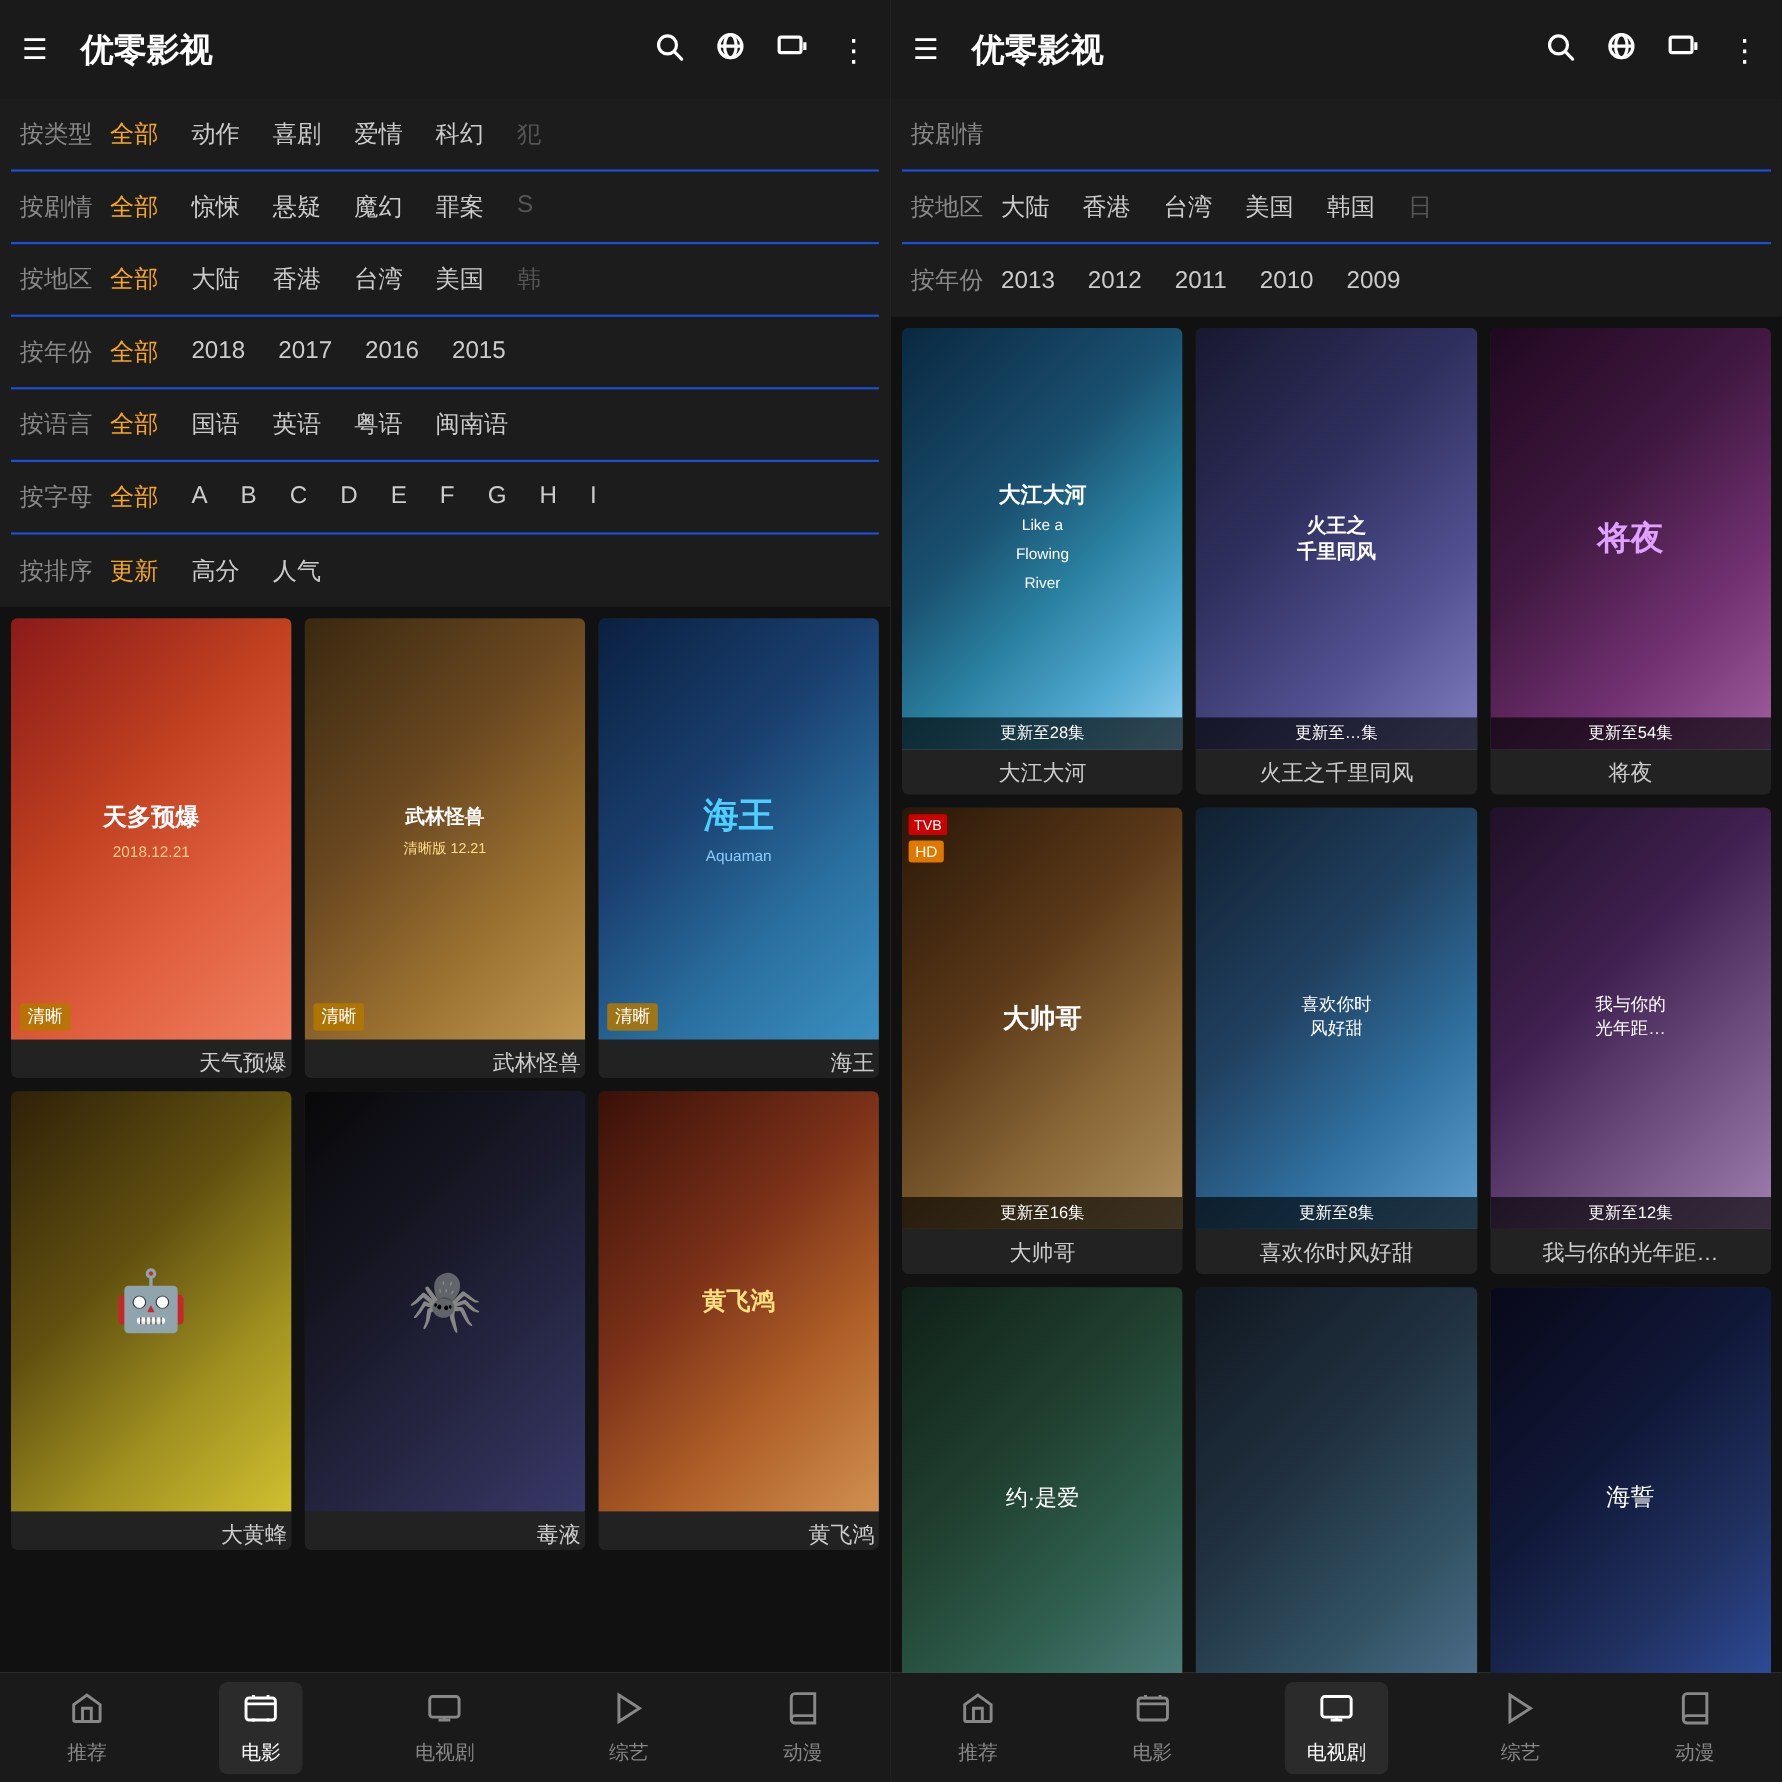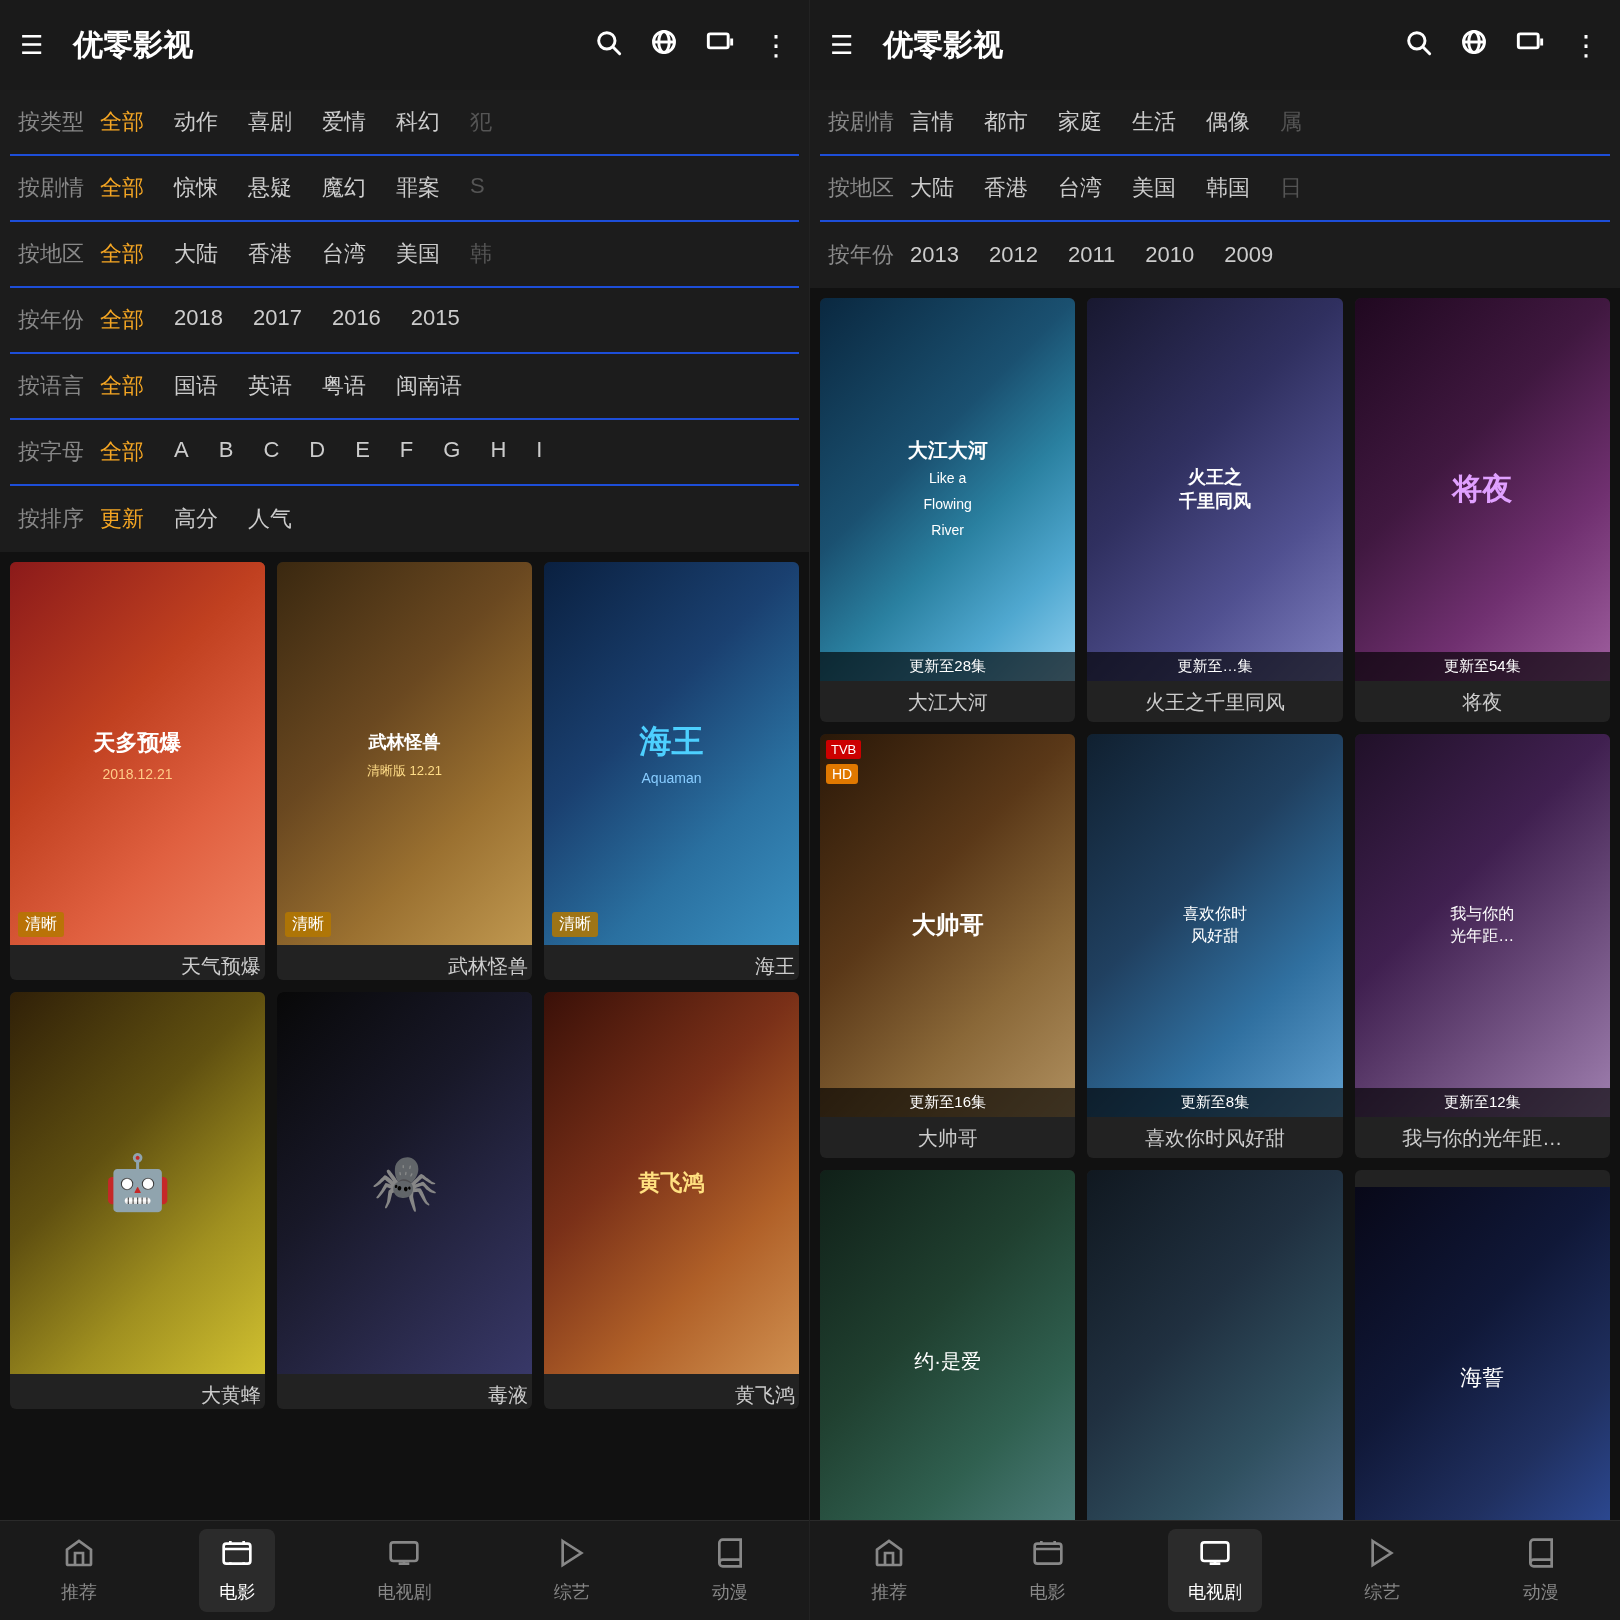--- a/index.html
+++ b/index.html
@@ -515,28 +515,20 @@
           </svg>
       </span>
       <span class="header-action-icon" style="font-size:28px; color:#fff;">⋮</span>
     </div>
   </div>
 
   <div class="tv-filter-area">
 
     <div class="filter-row">
       <span class="filter-label">按剧情</span>
-      <div class="filter-options">
-        <span class="filter-option">言情</span>
-        <span class="filter-option">都市</span>
-        <span class="filter-option">家庭</span>
-        <span class="filter-option">生活</span>
-        <span class="filter-option">偶像</span>
-        <span class="filter-option" style="color:#555;">属</span>
-      </div>
     </div>
 
     <div class="filter-row">
       <span class="filter-label">按地区</span>
       <div class="filter-options">
         <span class="filter-option">大陆</span>
         <span class="filter-option">香港</span>
         <span class="filter-option">台湾</span>
         <span class="filter-option">美国</span>
         <span class="filter-option">韩国</span>
@@ -633,21 +625,21 @@
       <div class="tv-card">
         <div class="tv-poster" style="background:linear-gradient(135deg,#101820 0%,#203040 40%,#305060 70%,#507090 100%);">
           <div style="position:absolute;top:0;left:0;right:0;bottom:0;display:flex;align-items:center;justify-content:flex-end;flex-direction:column;">
             <span style="font-size:22px;color:#fff;text-align:center;">军事剧</span>
           </div>
         </div>
 
       </div>
 
       <div class="tv-card">
-        <div class="tv-poster" style="background:linear-gradient(135deg,#080818 0%,#101838 40%,#203060 70%,#3050a0 100%);margin-top:17px;">
+        <div class="tv-poster" style="background:linear-gradient(135deg,#080818 0%,#101838 40%,#203060 70%,#3050a0 100%);">
           <div style="position:absolute;top:0;left:0;right:0;bottom:0;display:flex;align-items:center;justify-content:center;flex-direction:column;">
             <span style="font-size:22px;color:#fff;text-align:center;">海誓</span>
           </div>
         </div>
 
       </div>
 
     </div>
   </div>
 

